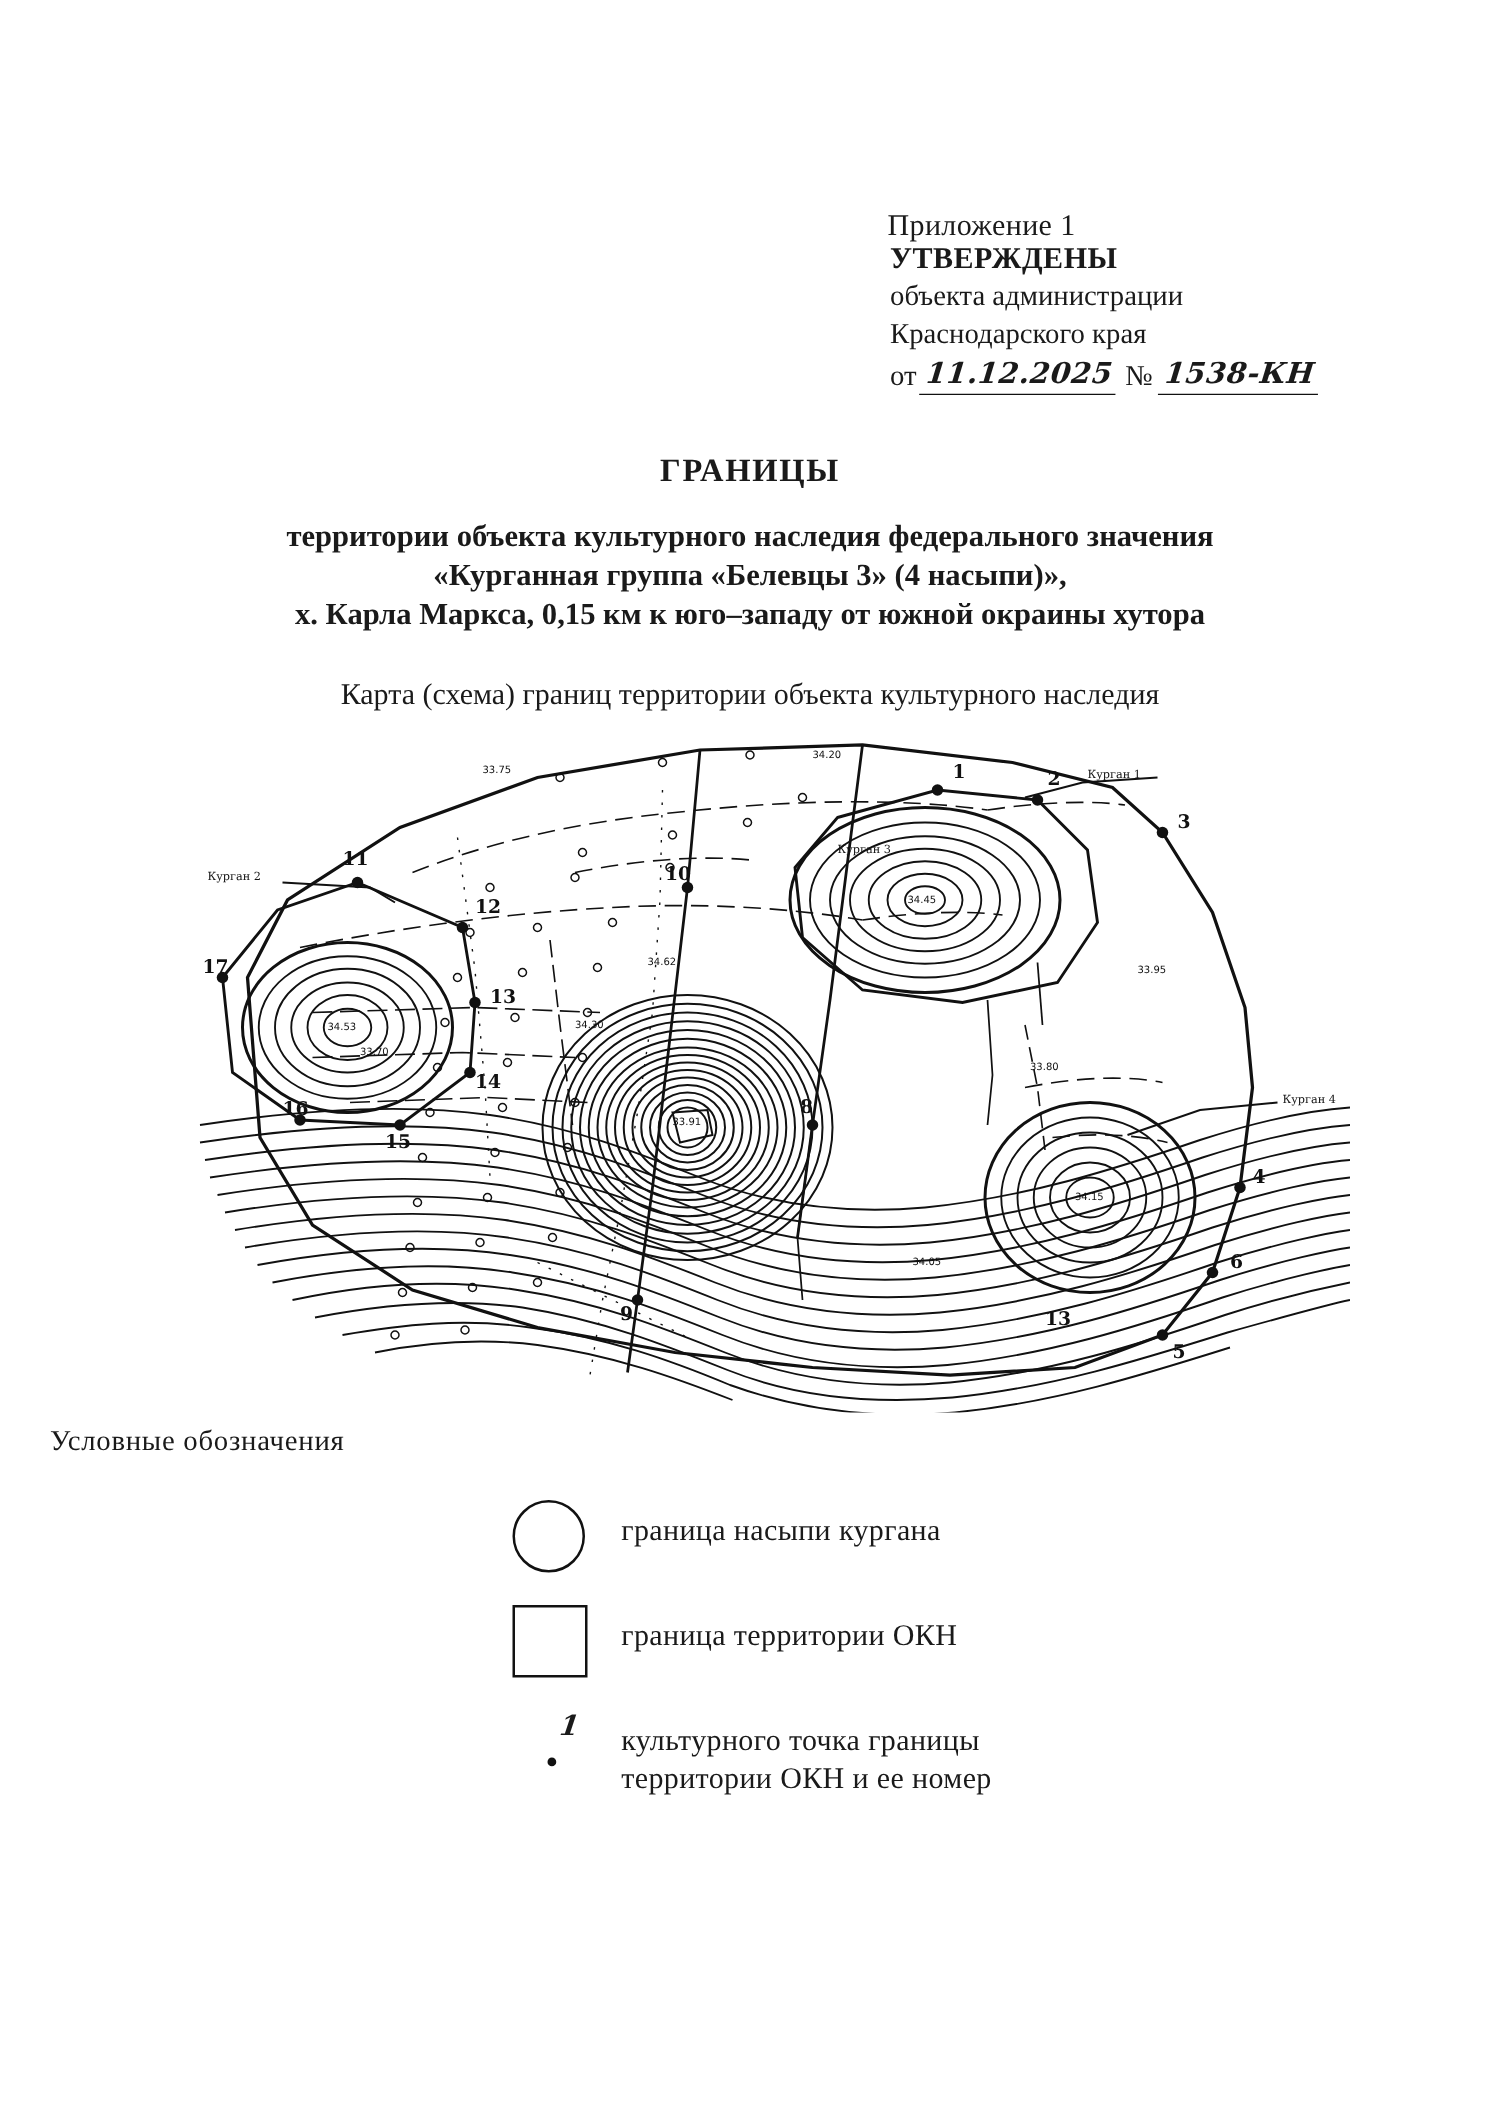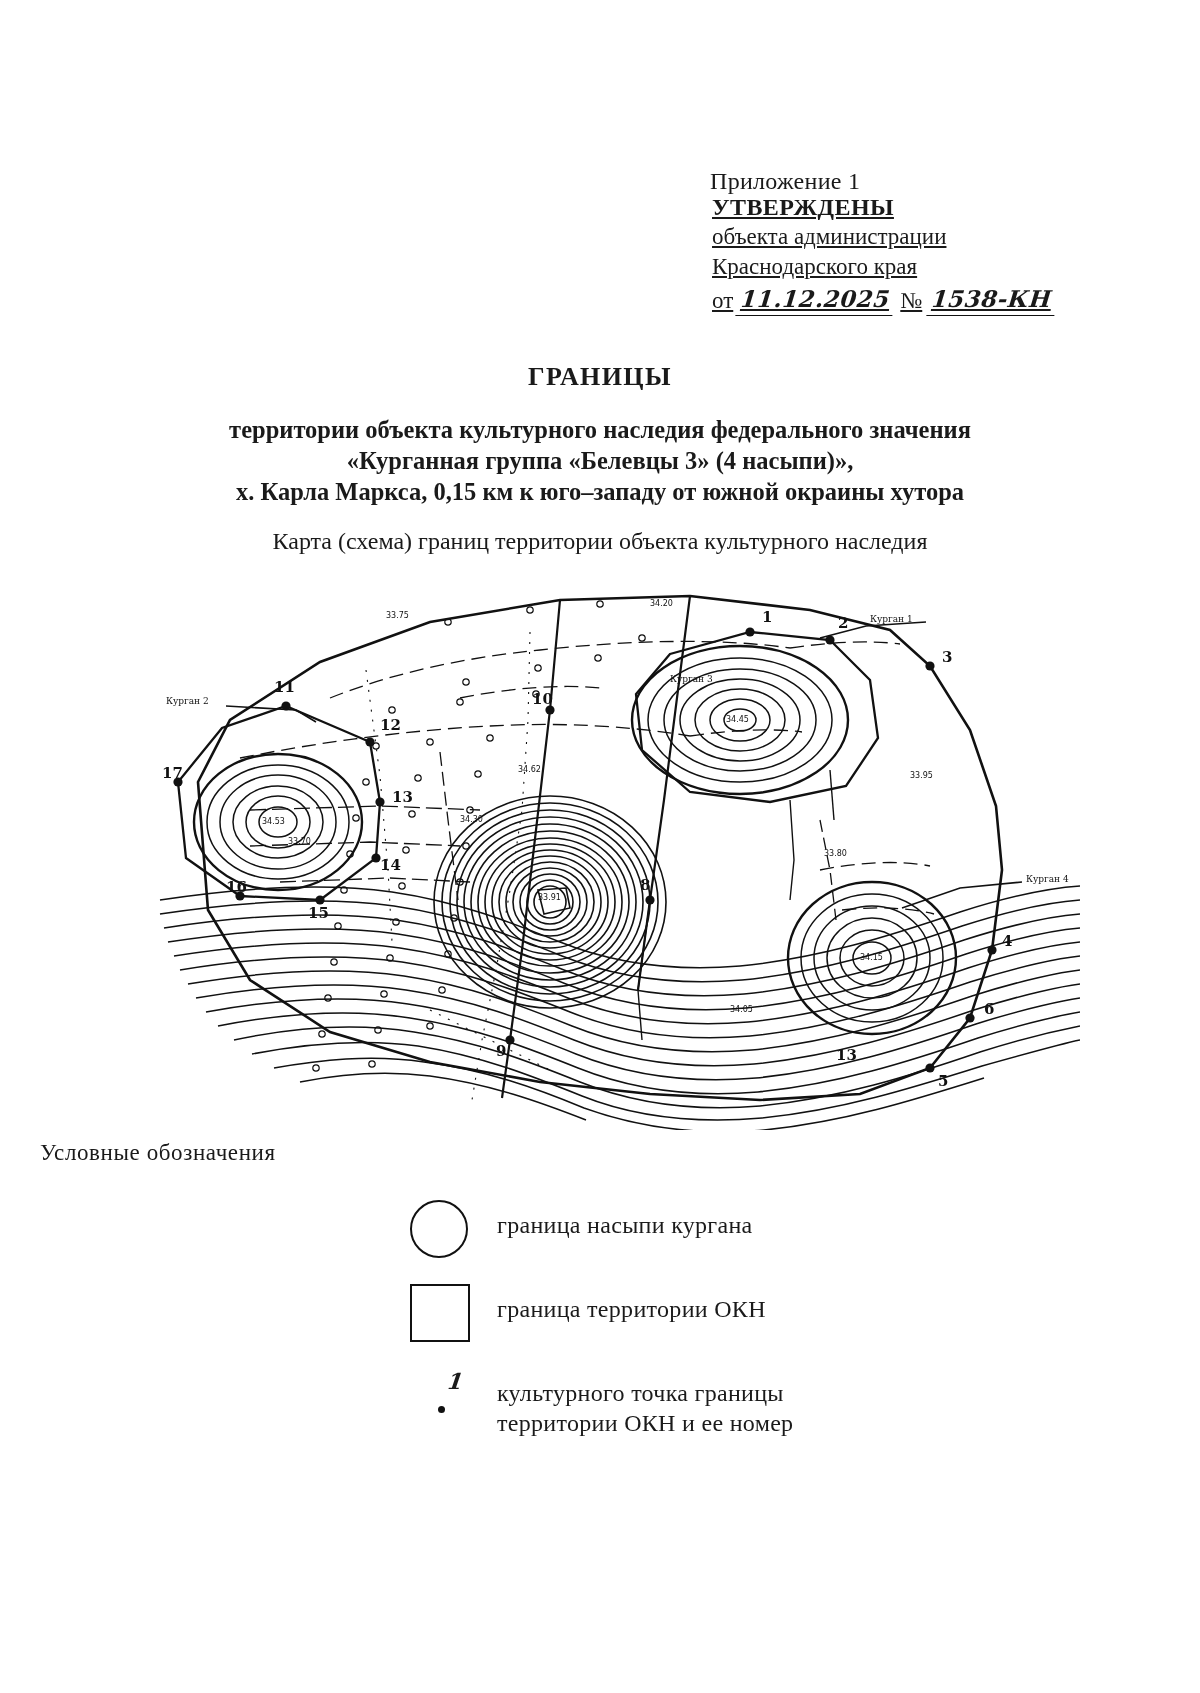--- a/index.html
+++ b/index.html
@@ -13,21 +13,21 @@
   }
   .page{position:relative;width:1200px;height:1693px;background:#fff;}
 
   
   .appendix-line{
     position:absolute;left:710px;top:140px;
     font-size:24px;letter-spacing:.3px;margin-top:28px;
   }
   .approve-block{
     position:absolute;left:712px;top:192px;
-    font-size:23px;line-height:30px;text-decoration:underline;
+    font-size:23px;line-height:30px;
   }
   .approve-block .approved-word{
     font-weight:700;letter-spacing:.4px;font-size:24px;display:block;
   }
   .approve-block .ln{display:block;white-space:nowrap;}
   .date-row{
     display:flex;align-items:flex-end;gap:4px;white-space:nowrap;
     margin-top:2px;
   }
   .hand{
@@ -48,21 +48,21 @@
   }
   .title-main{
     font-weight:700;font-size:26px;letter-spacing:1.4px;margin-bottom:22px;
   }
   .title-sub{
     font-weight:700;font-size:24.5px;line-height:31px;
   }
   .title-sub span{display:block;}
 
   .map-caption{
-    position:absolute;left:0;top:528px;width:1200px;text-align:center;
+    position:absolute;left:0;top:543px;width:1200px;text-align:center;
     font-size:24px;
   }
 
   
   .map-area{
     position:absolute;left:130px;top:570px;width:950px;height:560px;
   }
   .map-area svg{display:block;width:100%;height:100%;}
 
   

